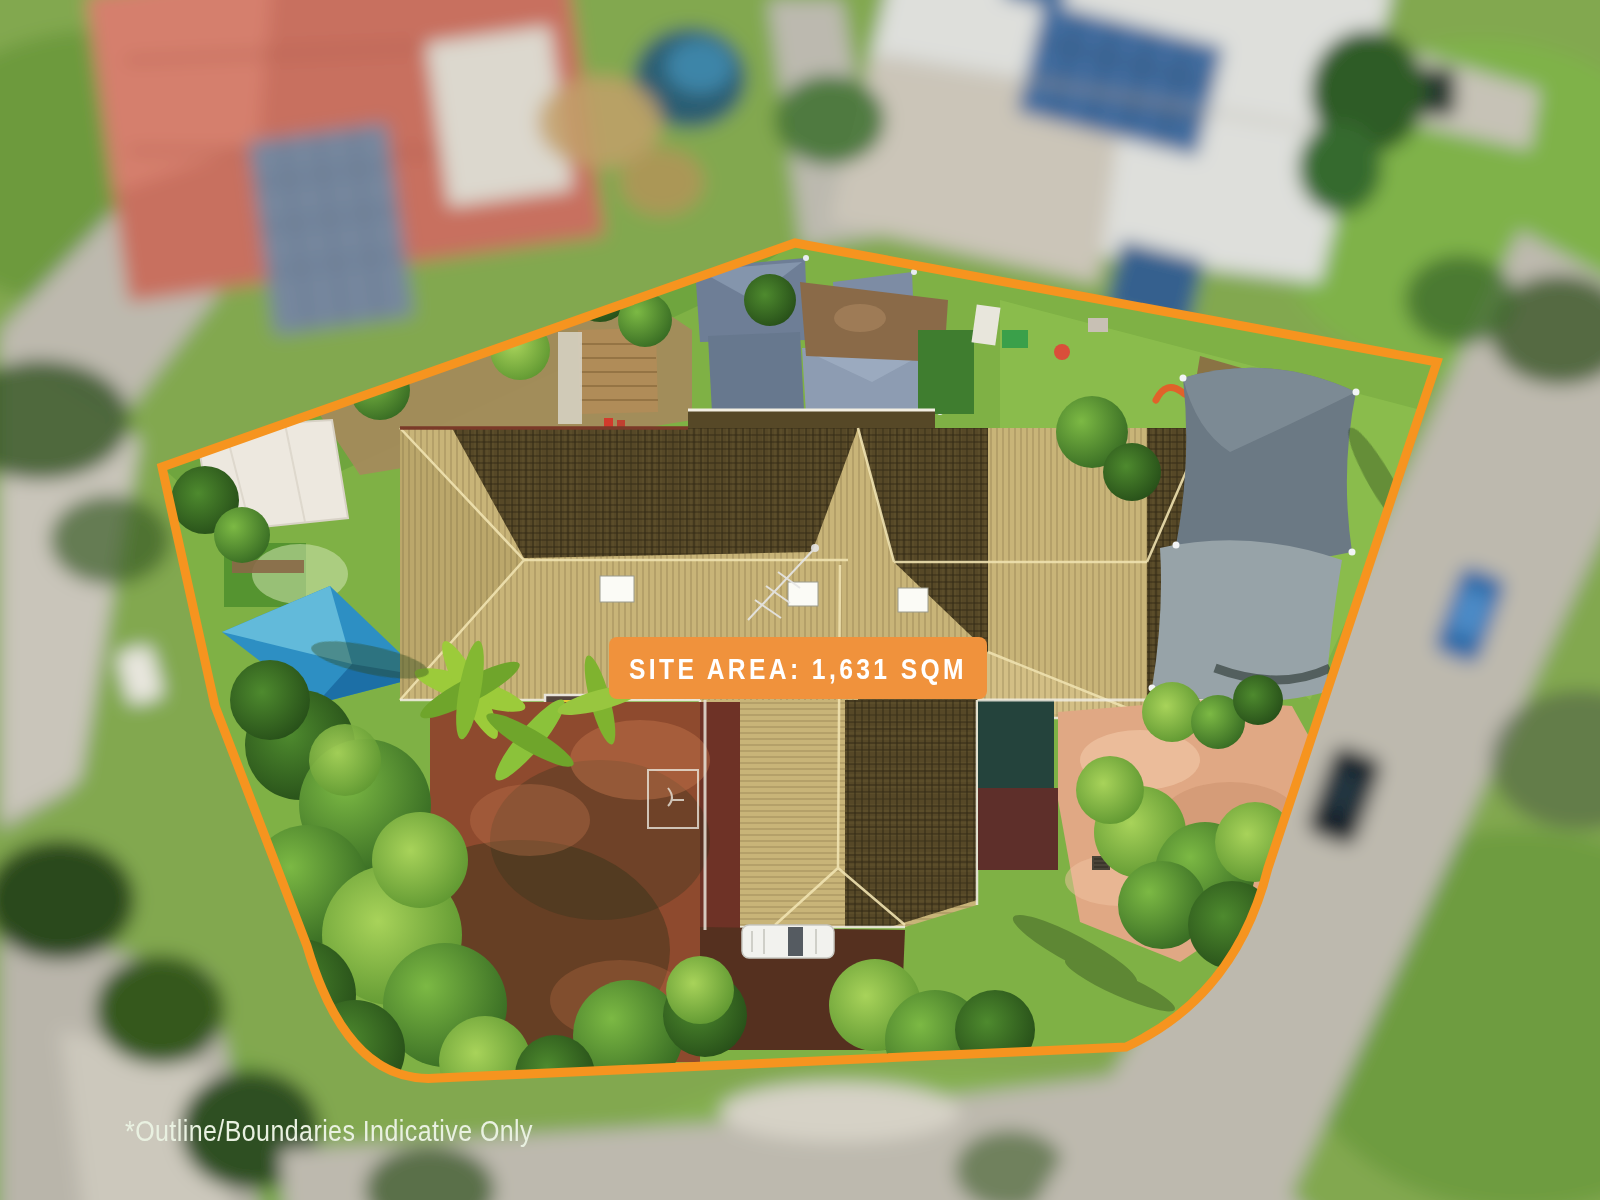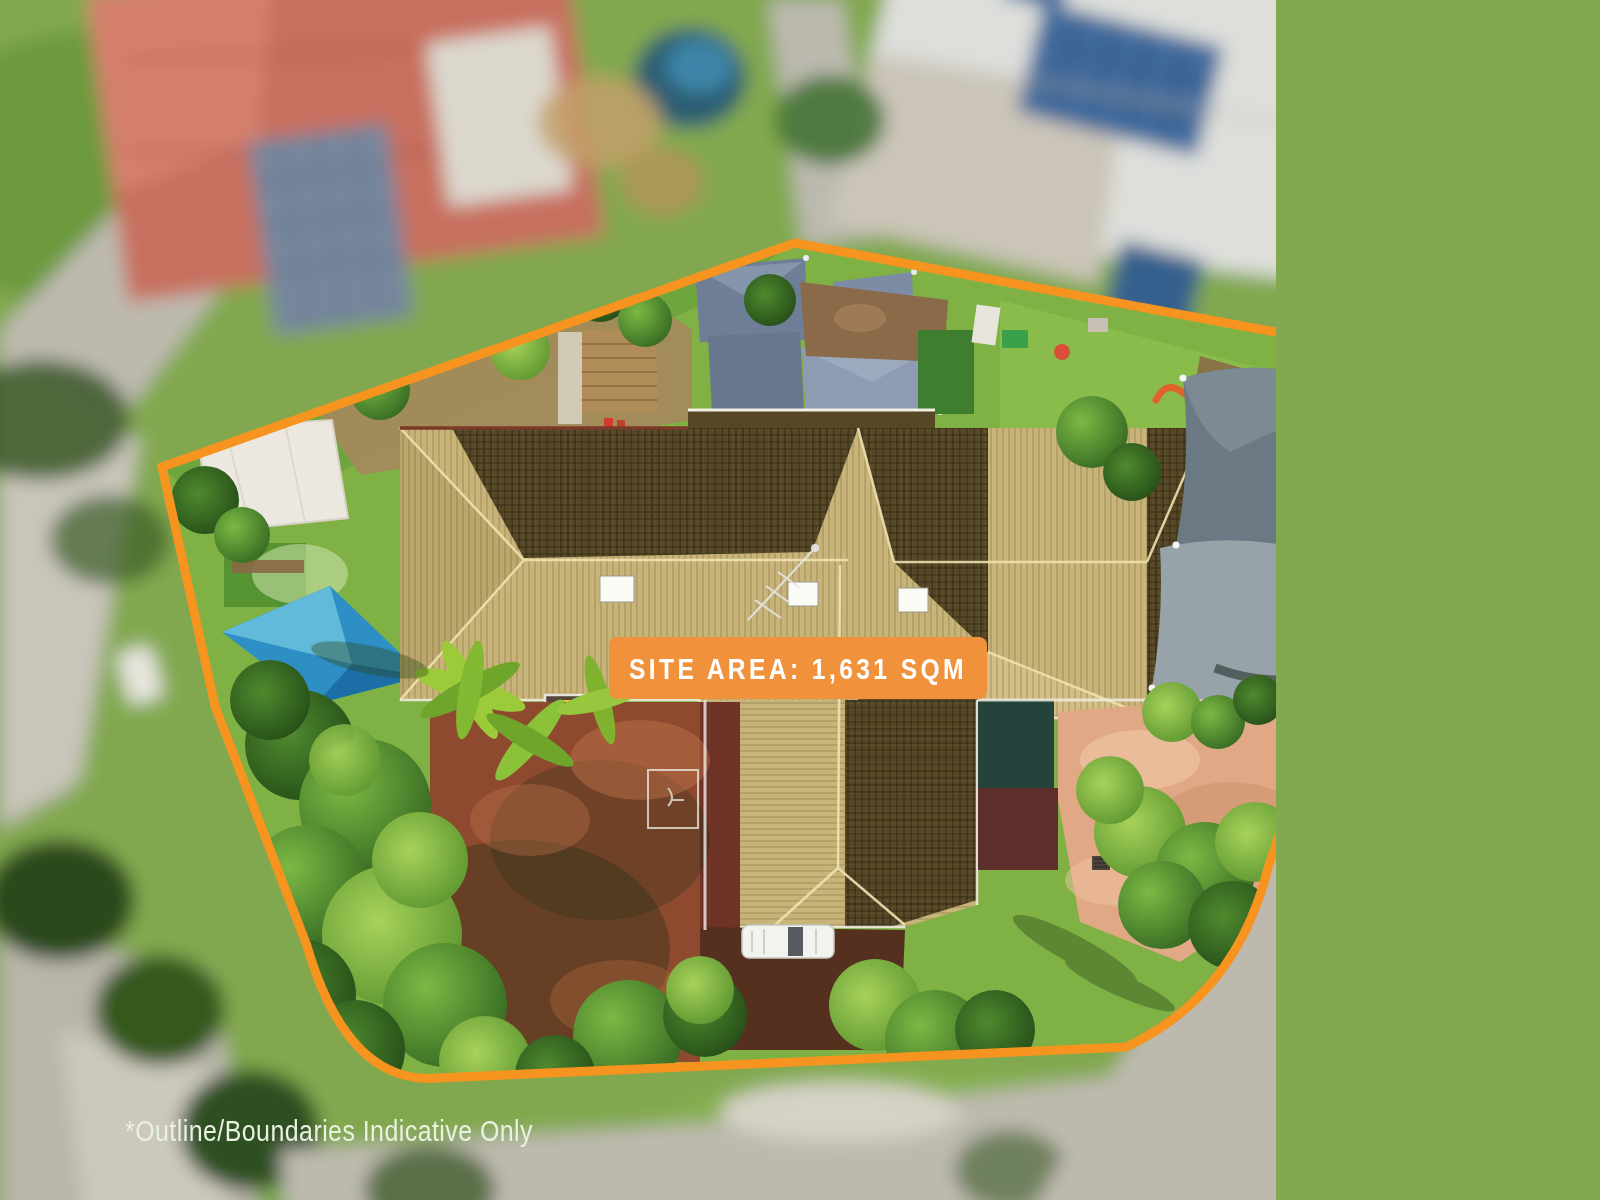--- a/index.html
+++ b/index.html
@@ -1,16 +1,16 @@
 <!DOCTYPE html>
 <html><head>
 <meta charset="utf-8">
 <style>
   html,body{margin:0;padding:0;background:#82A850;}
-  .stage{position:relative;width:1276px;height:1200px;overflow:hidden;background:#82A850;
+  .stage{position:relative;width:1600px;height:1200px;overflow:hidden;background:#82A850;
          font-family:"Liberation Sans", sans-serif;}
   svg{display:block}
   .badge-text{font-family:"Liberation Sans", sans-serif;font-weight:bold;}
   .footnote-text{font-family:"Liberation Sans", sans-serif;font-weight:500;}
 </style>
 </head>
 <body>
 
 <div class="stage">
 <svg width="1600" height="1200" viewBox="0 0 1600 1200" xmlns="http://www.w3.org/2000/svg">

